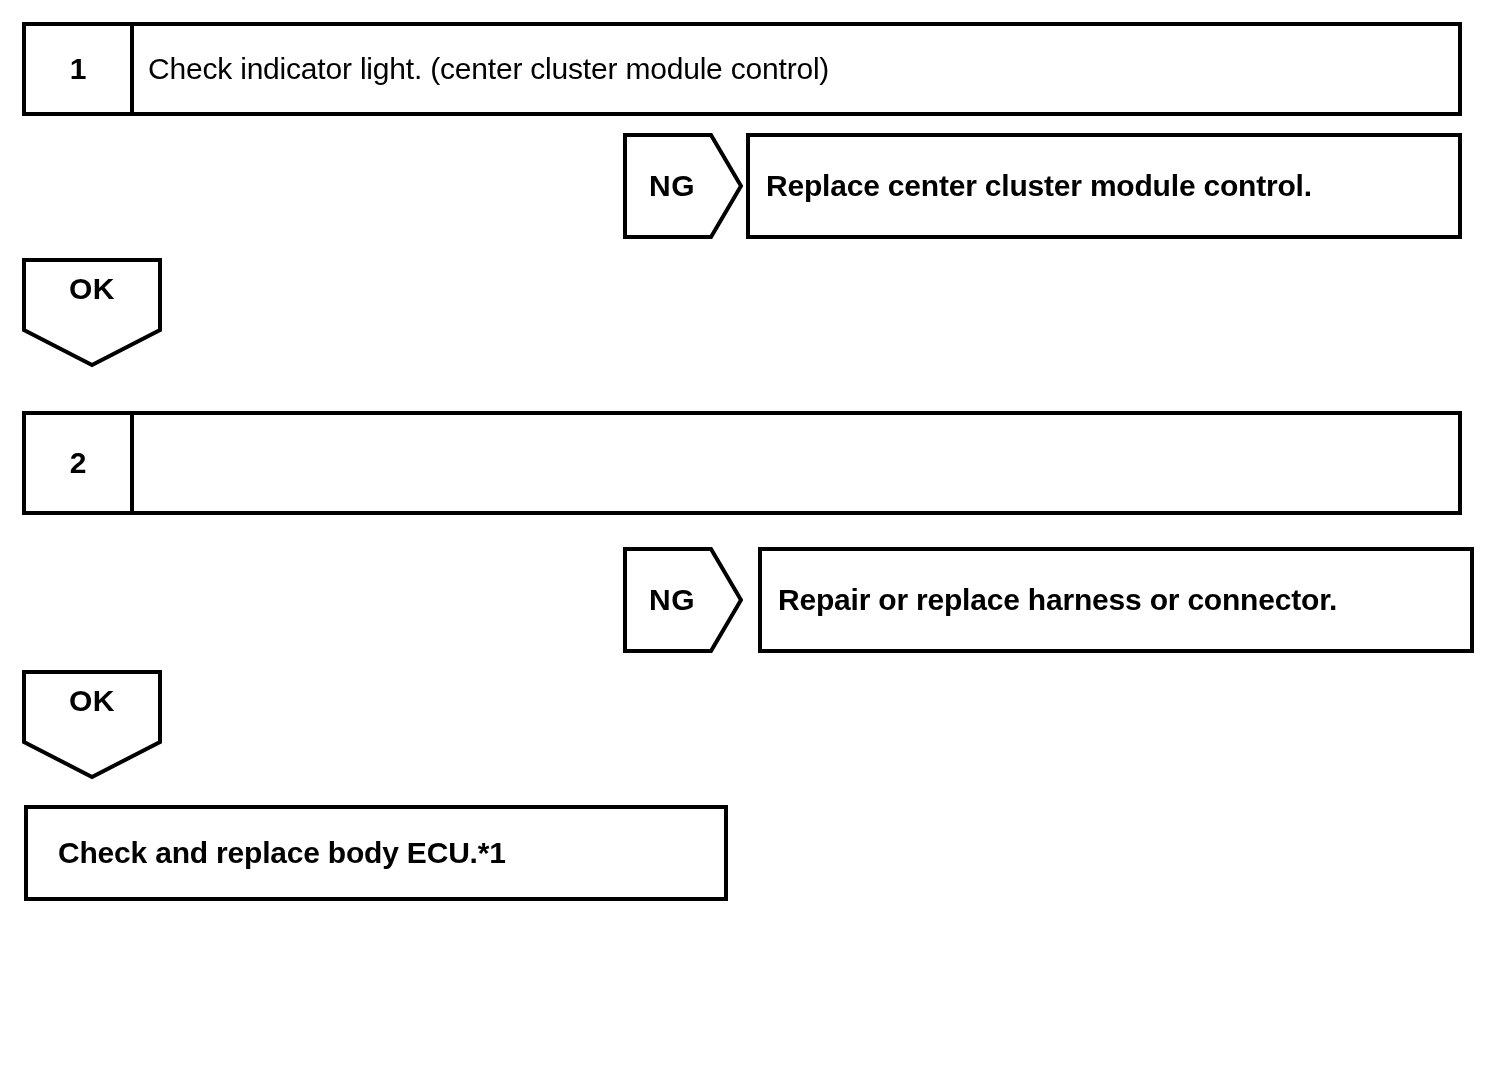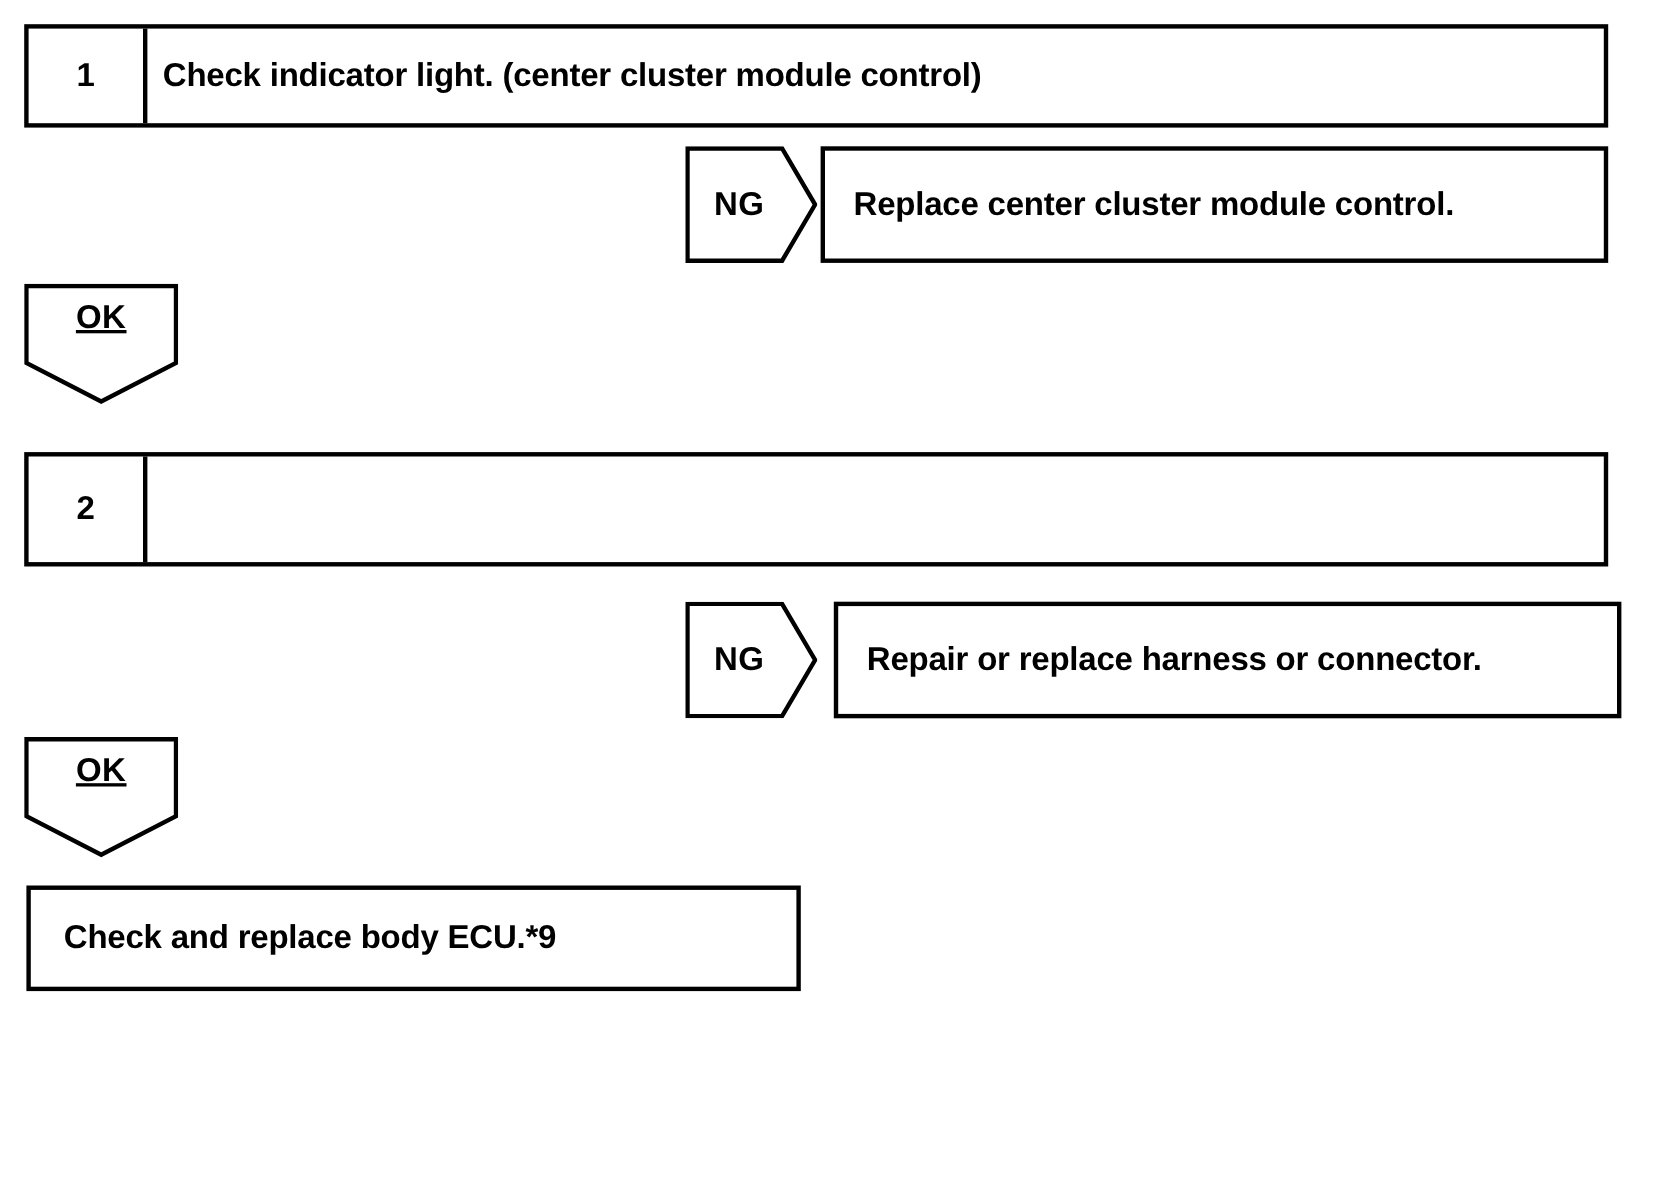--- a/index.html
+++ b/index.html
@@ -44,21 +44,21 @@
     font-size: 30px;
     font-weight: bold;
     letter-spacing: 0px;
   }
   .step-text {
     flex: 1 1 auto;
     display: flex;
     align-items: center;
     padding: 0 14px 0 14px;
     font-size: 30px;
-    font-weight: bold;
+    font-weight: normal;
     line-height: 1.28;
     letter-spacing: -0.2px;
   }
 
   
   .plain-box {
     position: absolute;
     box-sizing: border-box;
     border: 4px solid #000;
     background: #fff;
@@ -96,21 +96,21 @@
   }
 
   
   .ng-target {
     position: absolute;
     box-sizing: border-box;
     border: 4px solid #000;
     background: #fff;
     display: flex;
     align-items: center;
-    padding-left: 26px;
+    padding-left: 16px;
     font-size: 30px;
     font-weight: bold;
     letter-spacing: -0.2px;
   }
 
   
   .ok-wrap {
     position: absolute;
   }
   .ok-wrap svg {
@@ -124,21 +124,20 @@
     left: 0;
     top: 0;
     width: 100%;
     height: 62px;
     display: flex;
     align-items: center;
     justify-content: center;
     font-size: 30px;
     font-weight: bold;
     letter-spacing: 0.5px;
-    text-decoration: underline;
   }
 
   
   .footnote {
     position: absolute;
     font-size: 29px;
     font-weight: normal;
     line-height: 1.38;
     letter-spacing: -0.2px;
     white-space: pre-line;
@@ -188,17 +187,17 @@
   </div>
 
   <div class="ok-wrap" style="left:22px; top:670px; width:140px; height:110px;">
     <svg width="140" height="110" viewBox="0 0 140 110">
       <path d="M 2,2 L 138,2 L 138,72 L 70,107 L 2,72 Z" fill="#ffffff" stroke="#000000" stroke-width="4" stroke-linejoin="miter"></path>
     </svg>
     <div class="ok-label">OK</div>
   </div>
 
   <div class="plain-box" style="left:24px; top:805px; width:704px; height:96px;">
-    <span>Check and replace body ECU.*9</span>
+    <span>Check and replace body ECU.*1</span>
   </div>
 
 
 </div>
 
 </body></html>

